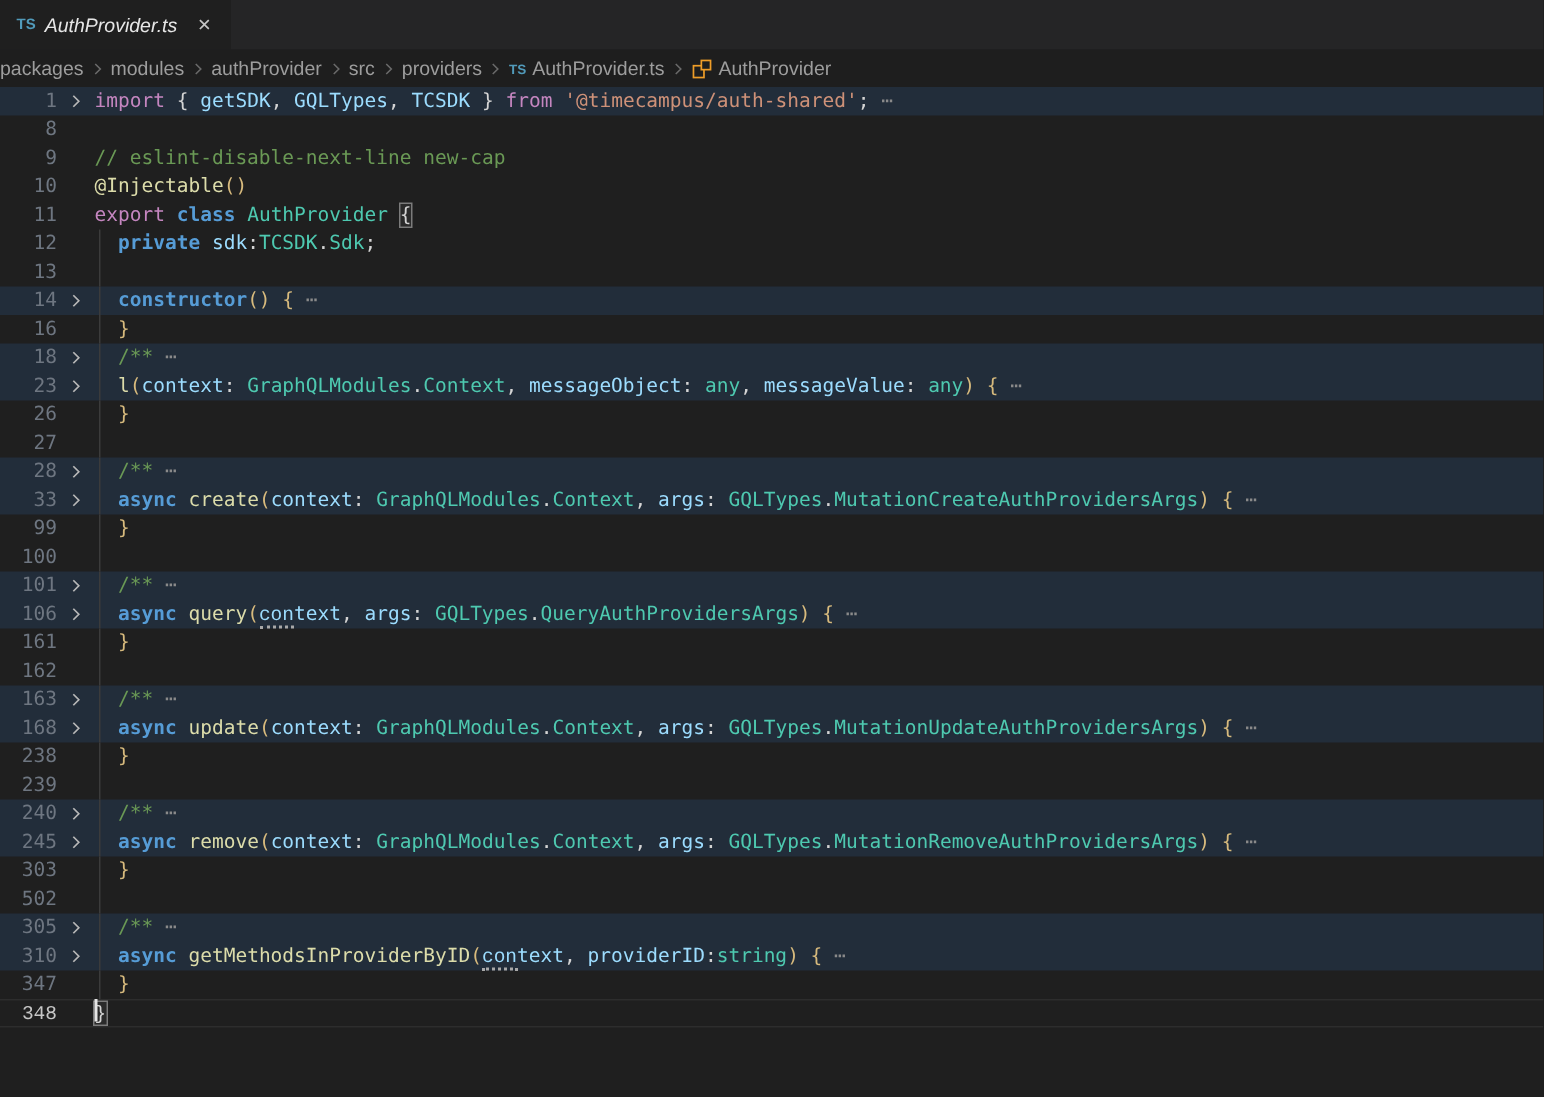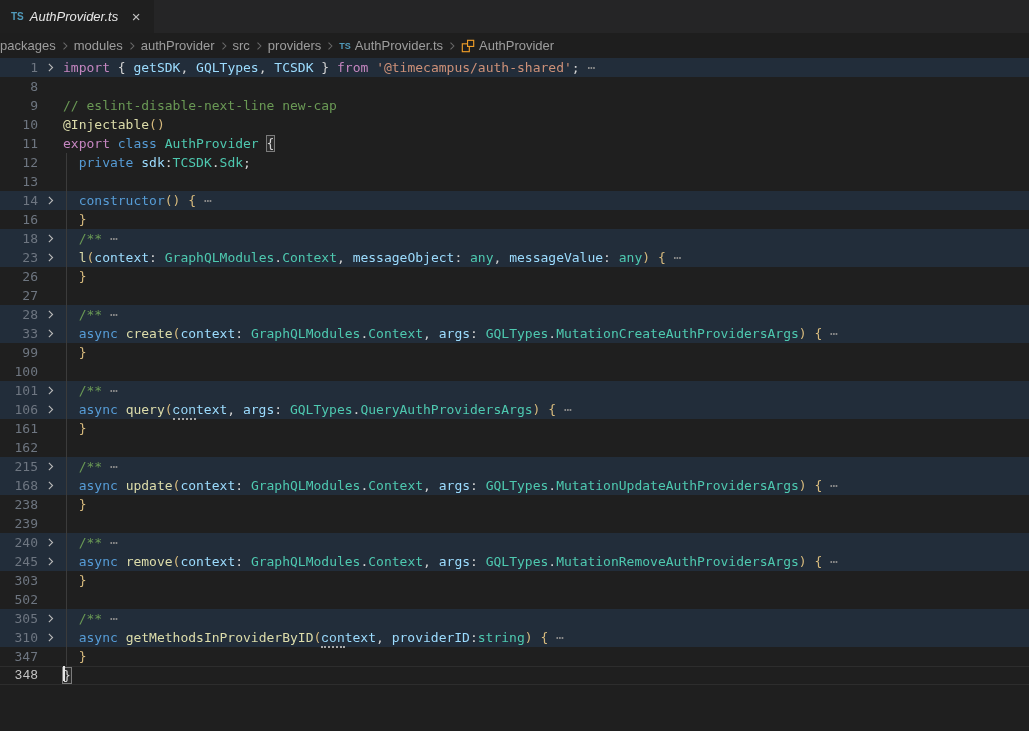--- a/index.html
+++ b/index.html
@@ -36,21 +36,21 @@
   .row{display:flex;height:19px;line-height:19px;white-space:pre;}
   .row.hl{background:var(--fold-bg);}
   .row.active{box-shadow:inset 0 1px 0 #2d2d2d, inset 0 -1px 0 #2d2d2d;font-family:Liberation Mono, monospace;}
   .gutter{width:63px;flex:none;display:flex;align-items:center;}
   .lnum{width:38px;text-align:right;color:#6e7681;font-size:13px;flex:none;}
   .row.active .lnum{color:#c6c6c6;}
   .chev{width:25px;flex:none;display:flex;align-items:center;justify-content:center;cursor:pointer;}
   .code{position:relative;color:#d4d4d4;flex:1;}
   .iguide{position:absolute;left:3px;top:0;bottom:0;border-left:1px solid var(--guide);}
   .tok{position:relative;}
-  .tok-k1{color:#569cd6;}
+  .tok-k1{color:#569cd6;font-weight:bold;}
   .tok-k2{color:#c586c0;}
   .tok-ty{color:#4ec9b0;}
   .tok-va{color:#9cdcfe;}
   .tok-fn{color:#dcdcaa;}
   .tok-st{color:#ce9178;text-align:center;}
   .tok-co{color:#6a9955;}
   .tok-fg{color:#d4d4d4;}
   .tok-br{color:#d7ba7d;}
   .tok-fd{color:#8a8a8a;}
   .tok-hint{color:#9cdcfe;border-bottom:2px dotted #a8a8a8;font-family:Liberation Mono, monospace;}
@@ -154,21 +154,21 @@
         <div class="row"><div class="gutter"><span class="lnum">99</span><span class="chev"></span></div><div class="code"><span class="iguide"></span><span class="tok tok-fg">  </span><span class="tok tok-br">}</span></div></div>
         <div class="row"><div class="gutter"><span class="lnum">100</span><span class="chev"></span></div><div class="code"><span class="iguide"></span></div></div>
         <div class="row hl"><div class="gutter"><span class="lnum">101</span><span class="chev"><svg width="13" height="13" viewBox="0 0 16 16">
                 <path d="M6 3.5l4.5 4.5L6 12.5" stroke="#b8b8b8" stroke-width="1.4" fill="none"></path>
               </svg></span></div><div class="code"><span class="iguide"></span><span class="tok tok-fg">  </span><span class="tok tok-co">/**</span><span class="tok tok-fd"> ⋯</span></div></div>
         <div class="row hl"><div class="gutter"><span class="lnum">106</span><span class="chev"><svg width="13" height="13" viewBox="0 0 16 16">
                 <path d="M6 3.5l4.5 4.5L6 12.5" stroke="#b8b8b8" stroke-width="1.4" fill="none"></path>
               </svg></span></div><div class="code"><span class="iguide"></span><span class="tok tok-fg">  </span><span class="tok tok-k1">async</span><span class="tok tok-fg"> </span><span class="tok tok-fn">query</span><span class="tok tok-br">(</span><span class="tok tok-hint">con</span><span class="tok tok-va">text</span><span class="tok tok-fg">, </span><span class="tok tok-va">args</span><span class="tok tok-fg">: </span><span class="tok tok-ty">GQLTypes</span><span class="tok tok-fg">.</span><span class="tok tok-ty">QueryAuthProvidersArgs</span><span class="tok tok-br">)</span><span class="tok tok-fg"> </span><span class="tok tok-br">{</span><span class="tok tok-fd"> ⋯</span></div></div>
         <div class="row"><div class="gutter"><span class="lnum">161</span><span class="chev"></span></div><div class="code"><span class="iguide"></span><span class="tok tok-fg">  </span><span class="tok tok-br">}</span></div></div>
         <div class="row"><div class="gutter"><span class="lnum">162</span><span class="chev"></span></div><div class="code"><span class="iguide"></span></div></div>
-        <div class="row hl"><div class="gutter"><span class="lnum">215</span><span class="chev"><svg width="13" height="13" viewBox="0 0 16 16">
+        <div class="row hl"><div class="gutter"><span class="lnum">163</span><span class="chev"><svg width="13" height="13" viewBox="0 0 16 16">
                 <path d="M6 3.5l4.5 4.5L6 12.5" stroke="#b8b8b8" stroke-width="1.4" fill="none"></path>
               </svg></span></div><div class="code"><span class="iguide"></span><span class="tok tok-fg">  </span><span class="tok tok-co">/**</span><span class="tok tok-fd"> ⋯</span></div></div>
         <div class="row hl"><div class="gutter"><span class="lnum">168</span><span class="chev"><svg width="13" height="13" viewBox="0 0 16 16">
                 <path d="M6 3.5l4.5 4.5L6 12.5" stroke="#b8b8b8" stroke-width="1.4" fill="none"></path>
               </svg></span></div><div class="code"><span class="iguide"></span><span class="tok tok-fg">  </span><span class="tok tok-k1">async</span><span class="tok tok-fg"> </span><span class="tok tok-fn">update</span><span class="tok tok-br">(</span><span class="tok tok-va">context</span><span class="tok tok-fg">: </span><span class="tok tok-ty">GraphQLModules</span><span class="tok tok-fg">.</span><span class="tok tok-ty">Context</span><span class="tok tok-fg">, </span><span class="tok tok-va">args</span><span class="tok tok-fg">: </span><span class="tok tok-ty">GQLTypes</span><span class="tok tok-fg">.</span><span class="tok tok-ty">MutationUpdateAuthProvidersArgs</span><span class="tok tok-br">)</span><span class="tok tok-fg"> </span><span class="tok tok-br">{</span><span class="tok tok-fd"> ⋯</span></div></div>
         <div class="row"><div class="gutter"><span class="lnum">238</span><span class="chev"></span></div><div class="code"><span class="iguide"></span><span class="tok tok-fg">  </span><span class="tok tok-br">}</span></div></div>
         <div class="row"><div class="gutter"><span class="lnum">239</span><span class="chev"></span></div><div class="code"><span class="iguide"></span></div></div>
         <div class="row hl"><div class="gutter"><span class="lnum">240</span><span class="chev"><svg width="13" height="13" viewBox="0 0 16 16">
                 <path d="M6 3.5l4.5 4.5L6 12.5" stroke="#b8b8b8" stroke-width="1.4" fill="none"></path>
               </svg></span></div><div class="code"><span class="iguide"></span><span class="tok tok-fg">  </span><span class="tok tok-co">/**</span><span class="tok tok-fd"> ⋯</span></div></div>

